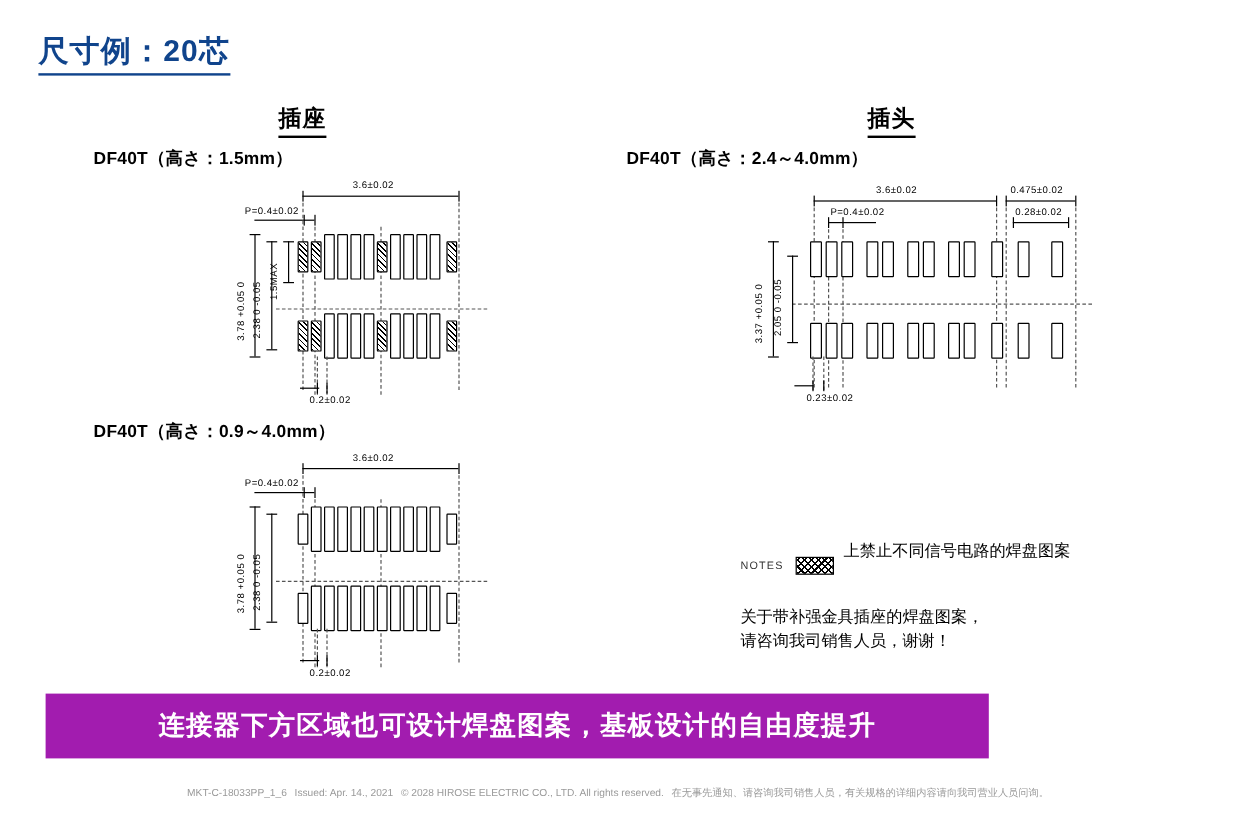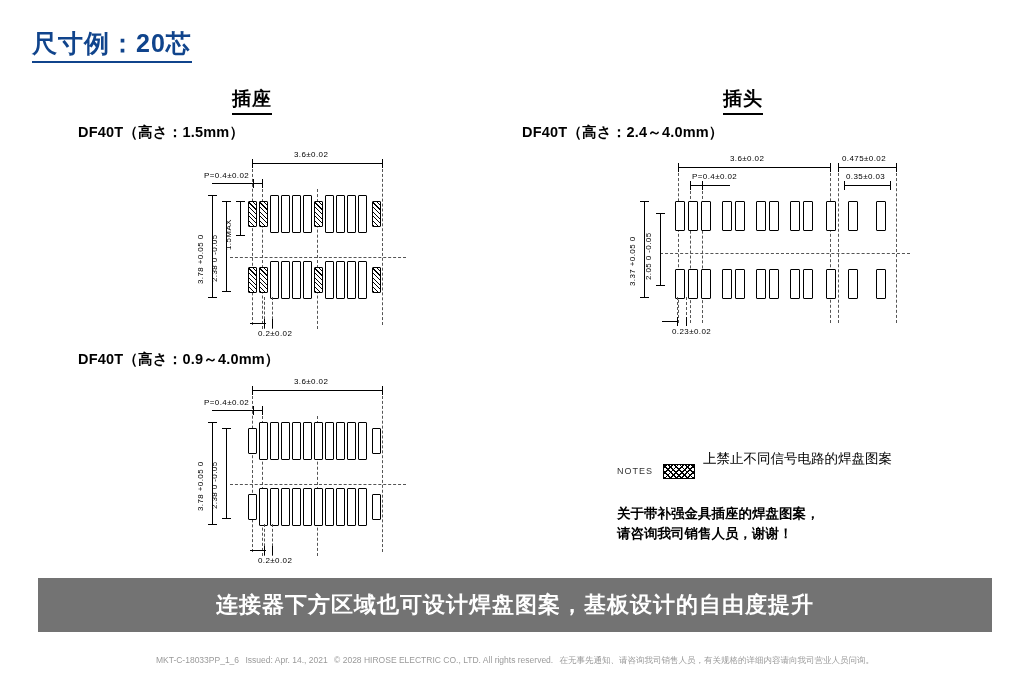--- a/index.html
+++ b/index.html
@@ -99,31 +99,30 @@
     font-size: 13.5px;
     color: #000;
   }
   .notes-para {
     position: absolute;
     left: 617px;
     top: 504px;
     font-size: 13.5px;
     color: #000;
     line-height: 1.45;
-    font-weight: bold;
   }
 
   
   .banner {
     position: absolute;
     left: 38px;
     top: 578px;
-    width: 954px;
+    width: 786px;
     height: 54px;
-    background: #737373;
+    background: #a21caf;
     color: #ffffff;
     font-size: 22px;
     font-weight: bold;
     display: flex;
     align-items: center;
     justify-content: center;
     letter-spacing: 1px;
   }
 
   
@@ -316,21 +315,21 @@
   <div class="dim-text" style="left:100px; top:9px;">3.6±0.02</div>
 
   <div class="ln hln" style="left:208px; top:22px; width:58px;"></div>
   <div class="ln vln" style="left:208px; top:18px; height:9px;"></div>
   <div class="ln vln" style="left:266px; top:18px; height:9px;"></div>
   <div class="dim-text" style="left:212px; top:9px;">0.475±0.02</div>
 
   <div class="ln hln" style="left:214px; top:40px; width:46px;"></div>
   <div class="ln vln" style="left:214px; top:36px; height:9px;"></div>
   <div class="ln vln" style="left:260px; top:36px; height:9px;"></div>
-  <div class="dim-text" style="left:216px; top:27px;">0.35±0.03</div>
+  <div class="dim-text" style="left:216px; top:27px;">0.28±0.02</div>
 
   <div class="ln hln" style="left:60px; top:40px; width:40px;"></div>
   <div class="ln vln" style="left:60px; top:36px; height:9px;"></div>
   <div class="ln vln" style="left:72px; top:36px; height:9px;"></div>
   <div class="dim-text" style="left:62px; top:27px;">P=0.4±0.02</div>
 
   <div class="dash-v" style="left:48px; top:28px; height:150px;"></div>
   <div class="dash-v" style="left:200px; top:28px; height:150px;"></div>
   <div class="dash-v" style="left:208px; top:28px; height:150px;"></div>
   <div class="dash-v" style="left:266px; top:28px; height:150px;"></div>

